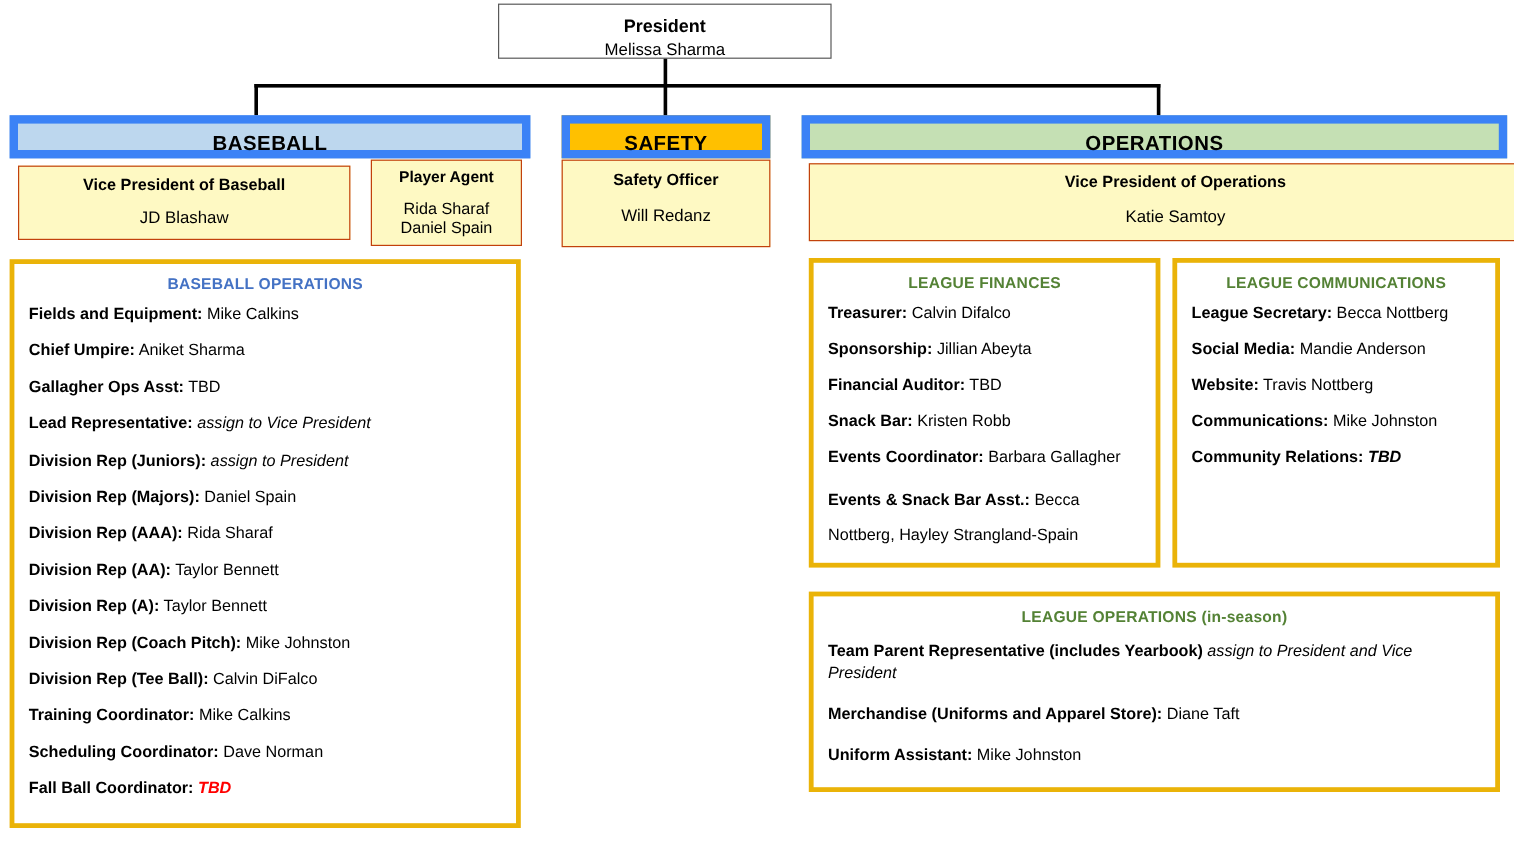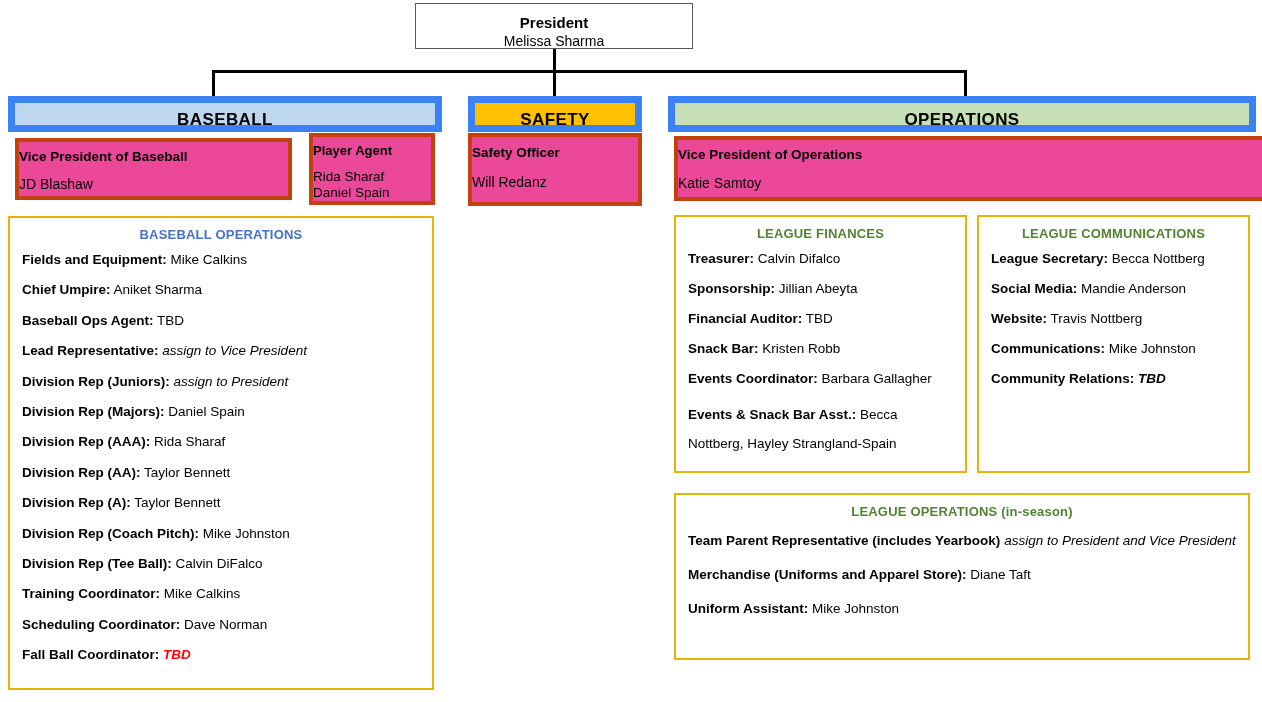--- a/index.html
+++ b/index.html
@@ -68,23 +68,23 @@
     height: 36px;
   }
   #hdr-baseball   { left: 8px;   top: 96px;  width: 434px; background: #BDD7EE; }
   #hdr-safety     { left: 468px; top: 96px;  width: 174px; background: #FFC000; }
   #hdr-operations { left: 668px; top: 96px;  width: 588px; background: #C5E0B4; }
 
   
   .officer {
     position: absolute;
     box-sizing: border-box;
-    border: 4px solid #c2410c;
-    background: #ec4899;
-    text-align: left;
+    border: 1px solid #c2410c;
+    background: #fef9c3;
+    text-align: center;
   }
   .officer .role {
     font-weight: bold;
     font-size: 13.5px;
     display: block;
   }
   .officer .person {
     font-size: 14px;
     display: block;
   }
@@ -114,21 +114,21 @@
   #off-vp-operations {
     left: 674px; top: 136px; width: 611px; height: 65px;
     padding-top: 7px;
   }
   #off-vp-operations .person { margin-top: 13px; }
 
   
   .panel {
     position: absolute;
     box-sizing: border-box;
-    border: 2px solid #eab308;
+    border: 4px solid #eab308;
     background: #ffffff;
     padding: 9px 12px 8px 12px;
   }
   .panel-title {
     text-align: center;
     font-weight: bold;
     font-size: 13px;
     letter-spacing: .2px;
     margin-bottom: 9px;
   }
@@ -212,21 +212,21 @@
 <div class="officer" id="off-vp-operations">
   <span class="role">Vice President of Operations</span>
   <span class="person">Katie Samtoy</span>
 </div>
 
 <div class="panel" id="panel-baseball-ops">
   <div class="panel-title t-blue">BASEBALL OPERATIONS</div>
   <div>
       <div class="entry"><span class="lbl">Fields and Equipment:</span><span class="val"> Mike Calkins</span></div>
       <div class="entry"><span class="lbl">Chief Umpire:</span><span class="val"> Aniket Sharma</span></div>
-      <div class="entry"><span class="lbl">Baseball Ops Agent:</span><span class="val"> TBD</span></div>
+      <div class="entry"><span class="lbl">Gallagher Ops Asst:</span><span class="val"> TBD</span></div>
       <div class="entry"><span class="lbl">Lead Representative:</span><span class="val ital"> assign to Vice President</span></div>
       <div class="entry"><span class="lbl">Division Rep (Juniors):</span><span class="val ital"> assign to President</span></div>
       <div class="entry"><span class="lbl">Division Rep (Majors):</span><span class="val"> Daniel Spain</span></div>
       <div class="entry"><span class="lbl">Division Rep (AAA):</span><span class="val"> Rida Sharaf</span></div>
       <div class="entry"><span class="lbl">Division Rep (AA):</span><span class="val"> Taylor Bennett</span></div>
       <div class="entry"><span class="lbl">Division Rep (A):</span><span class="val"> Taylor Bennett</span></div>
       <div class="entry"><span class="lbl">Division Rep (Coach Pitch):</span><span class="val"> Mike Johnston</span></div>
       <div class="entry"><span class="lbl">Division Rep (Tee Ball):</span><span class="val"> Calvin DiFalco</span></div>
       <div class="entry"><span class="lbl">Training Coordinator:</span><span class="val"> Mike Calkins</span></div>
       <div class="entry"><span class="lbl">Scheduling Coordinator:</span><span class="val"> Dave Norman</span></div>

